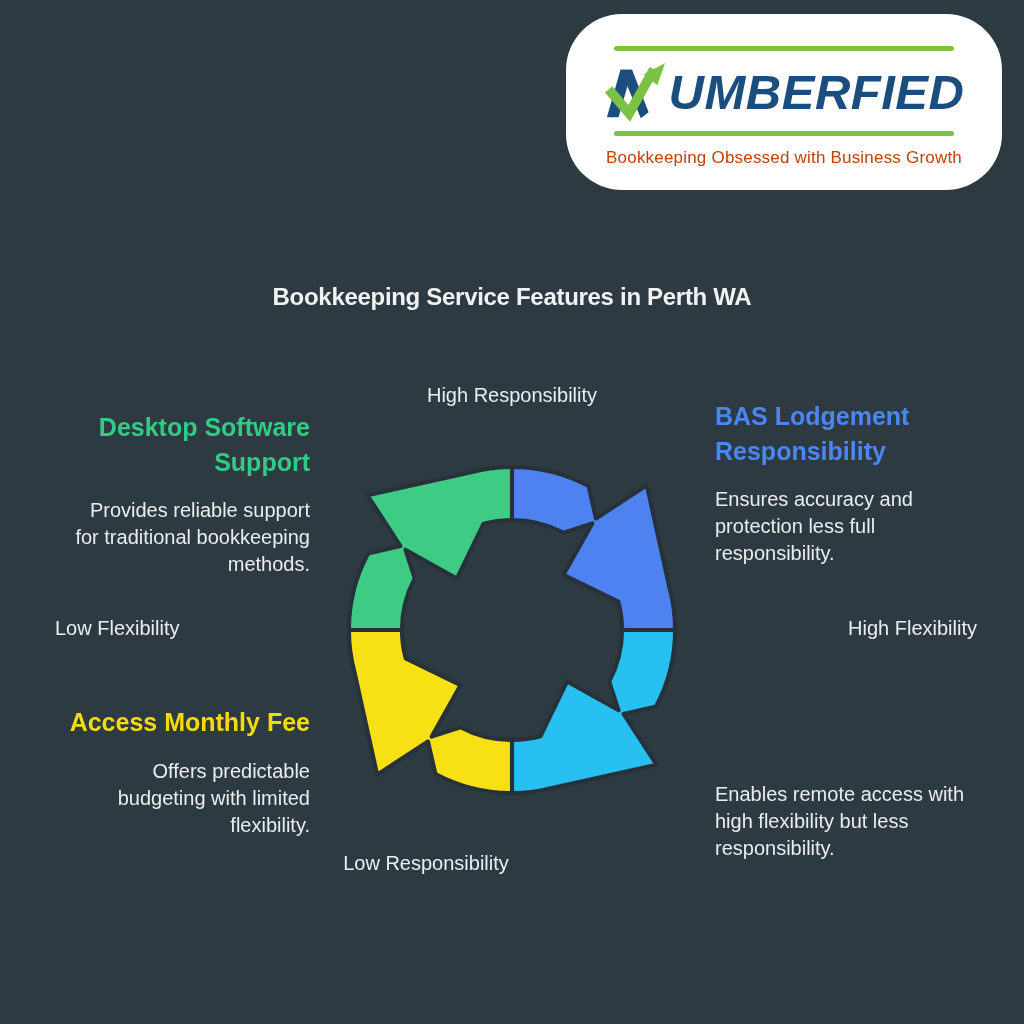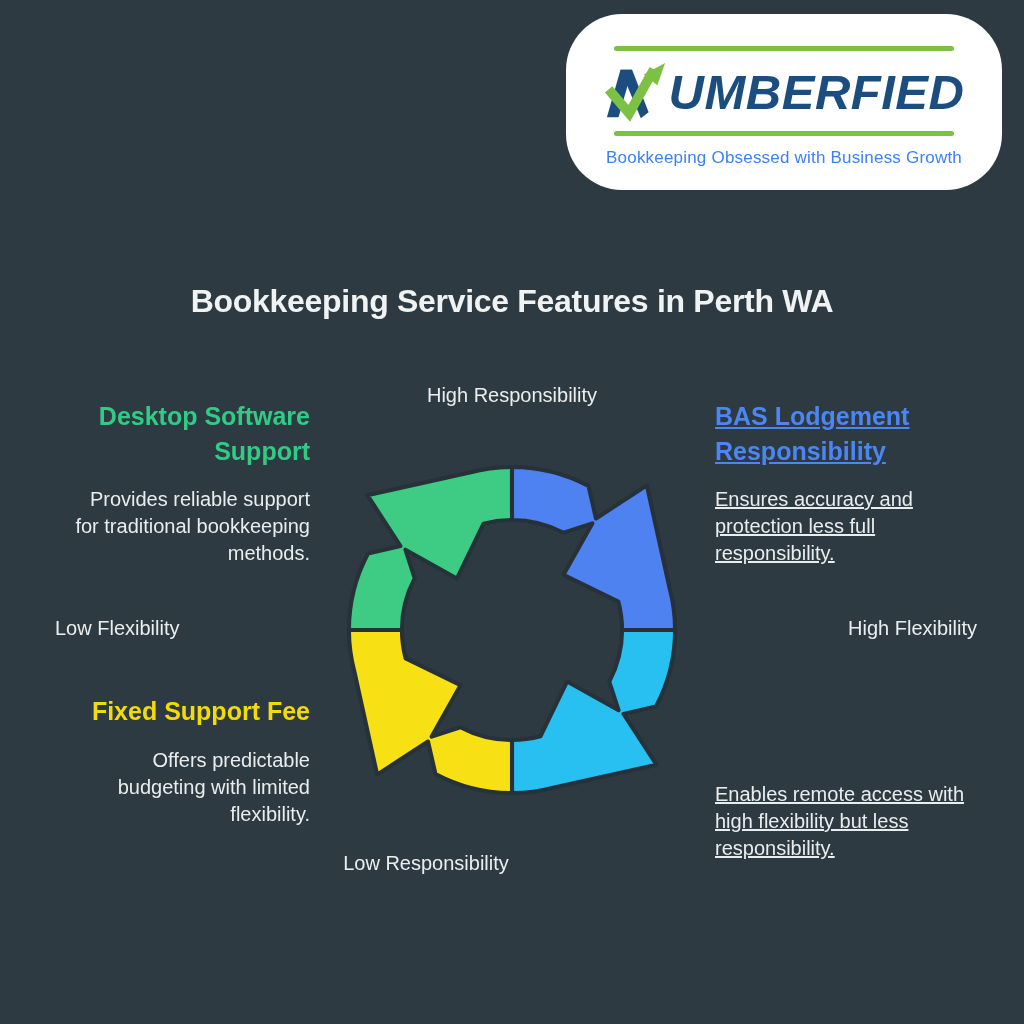--- a/index.html
+++ b/index.html
@@ -6,39 +6,39 @@
   body{font-family:"Liberation Sans","DejaVu Sans",sans-serif;}
   .canvas{position:relative;width:1024px;height:1024px;background:#2e3a42;overflow:hidden;}
 
   
   .logo-card{position:absolute;left:566px;top:14px;width:436px;height:176px;background:#ffffff;
     border-radius:56px;display:flex;flex-direction:column;align-items:center;box-sizing:border-box;padding-top:32px;}
   .logo-line{width:340px;height:5px;border-radius:3px;}
   .logo-row{display:flex;align-items:center;height:64px;margin-top:9px;margin-bottom:7px;}
   .logo-n{width:64px;height:62px;margin-right:1px;}
   .brand-rest{font-size:49px;font-weight:bold;font-style:italic;letter-spacing:.5px;line-height:1;}
-  .tagline{margin-top:12px;font-size:17px;color:#3b82f6;letter-spacing:.2px;}
+  .tagline{margin-top:12px;font-size:17px;color:#c2410c;letter-spacing:.2px;}
 
   
   .title{position:absolute;left:0;top:283px;width:1024px;text-align:center;margin:0;
-    font-size:32px;font-weight:bold;color:#f1f3f3;letter-spacing:-.3px;}
+    font-size:24px;font-weight:bold;color:#f1f3f3;letter-spacing:-.3px;}
 
   
   .axis{position:absolute;font-size:20px;color:#eaeeee;white-space:nowrap;}
   .axis-top{left:0;width:1024px;text-align:center;top:384px;}
   .axis-bottom{left:0;width:852px;text-align:center;top:852px;}
   .axis-left{left:55px;top:617px;}
   .axis-right{left:697px;width:280px;text-align:right;top:617px;}
 
   
   .qblock{position:absolute;white-space:pre-line;}
   .qheading{font-size:25px;font-weight:bold;line-height:1.4;}
   .qbody{font-size:20px;line-height:1.36;color:#e9eded;}
-  .align-r{text-align:right;}
-  .align-l{text-align:left;text-decoration:underline;}
+  .align-r{text-align:right;margin-top:11px;}
+  .align-l{text-align:left;}
   .q-desktop-h{left:30px;top:399px;width:280px;}
   .q-desktop-b{left:30px;top:486px;width:280px;}
   .q-bas-h{left:715px;top:399px;width:285px;}
   .q-bas-b{left:715px;top:486px;width:285px;}
   .q-fixed-h{left:30px;top:694px;width:280px;}
   .q-fixed-b{left:30px;top:747px;width:280px;}
   .q-cloud-h{left:715px;top:694px;width:290px;}
   .q-cloud-b{left:715px;top:781px;width:290px;}
 
   
@@ -92,21 +92,21 @@
   <div class="qblock qbody align-r q-desktop-b">Provides reliable support
 for traditional bookkeeping
 methods.</div>
 
   <div class="qblock qheading align-l q-bas-h" style="color: rgb(75, 134, 243);">BAS Lodgement
 Responsibility</div>
   <div class="qblock qbody align-l q-bas-b">Ensures accuracy and
 protection less full
 responsibility.</div>
 
-  <div class="qblock qheading align-r q-fixed-h" style="color: rgb(243, 218, 11);">Fixed Support Fee</div>
+  <div class="qblock qheading align-r q-fixed-h" style="color: rgb(243, 218, 11);">Access Monthly Fee</div>
   <div class="qblock qbody align-r q-fixed-b">Offers predictable
 budgeting with limited
 flexibility.</div>
 
   <div class="qblock qbody align-l q-cloud-b">Enables remote access with
 high flexibility but less
 responsibility.</div>
 
 </div>
 

